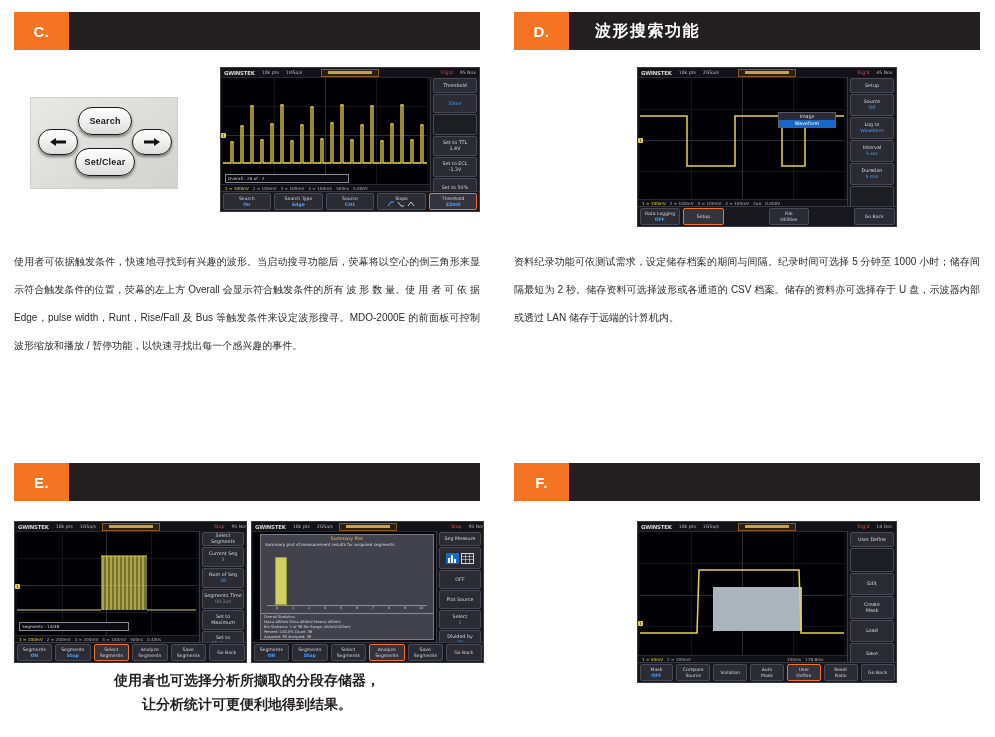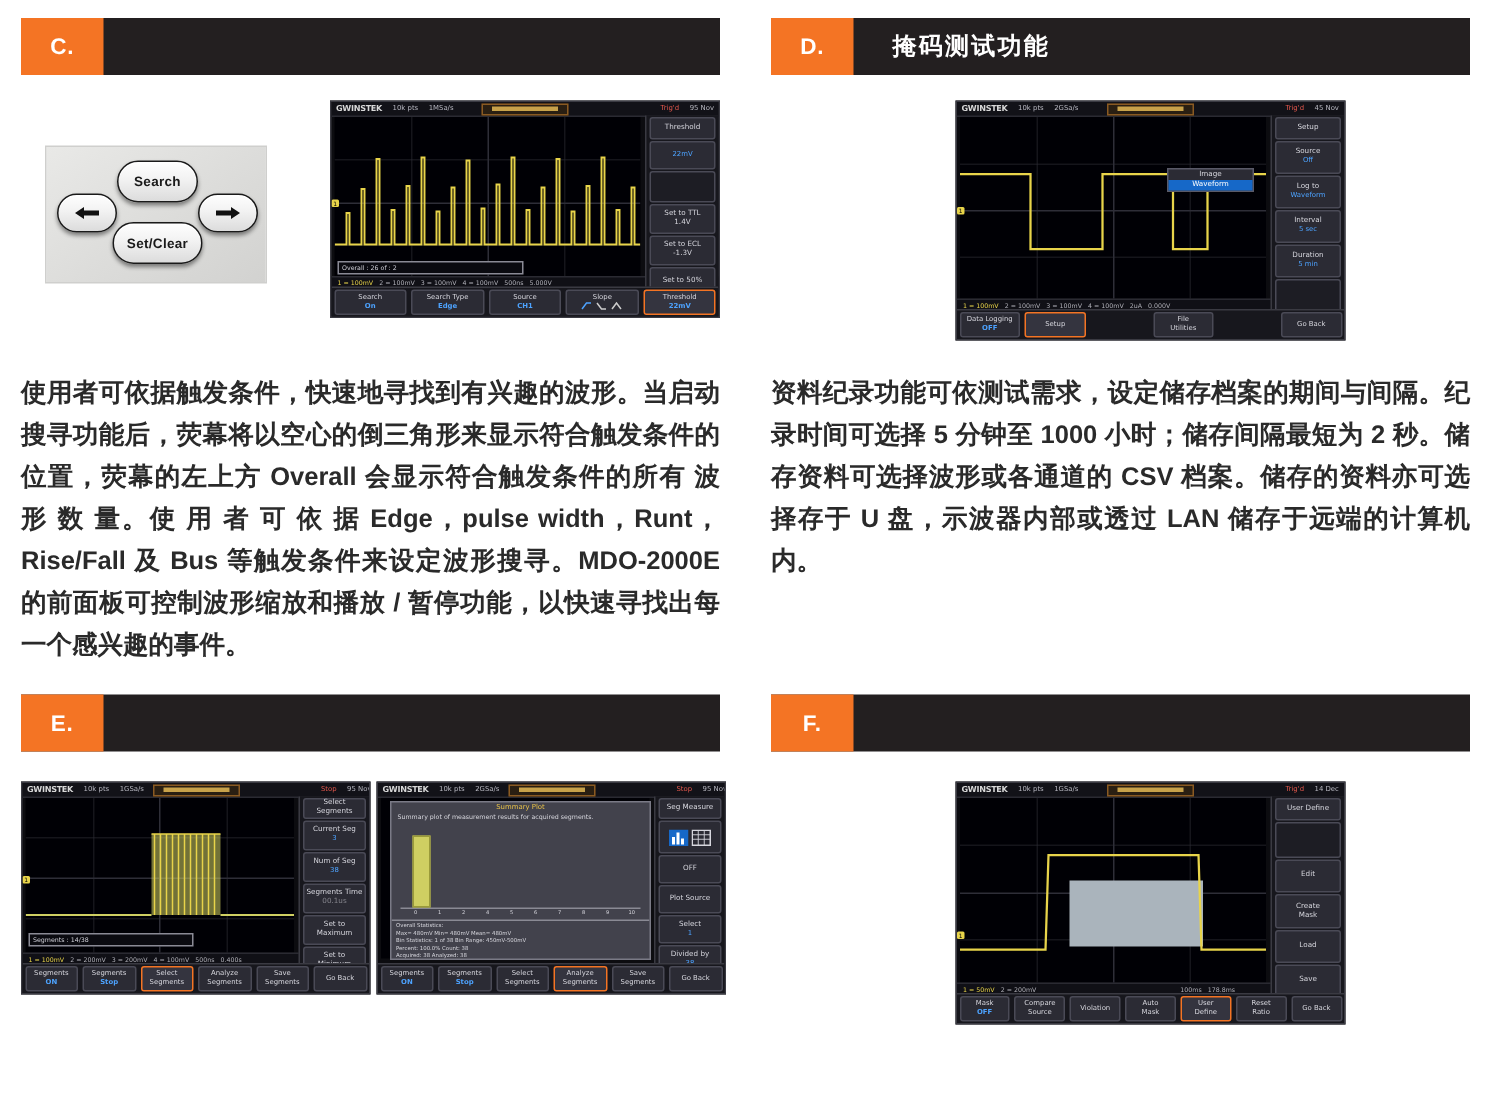--- a/index.html
+++ b/index.html
@@ -11,22 +11,22 @@
   .page{position:relative;width:995px;height:737px;}
 
   
   .sec-header{position:absolute;height:38px;background:#231f20;display:flex;align-items:stretch;}
   .sec-letter{width:55px;background:#f47424;color:#ffffff;font-size:15px;font-weight:bold;
     display:flex;align-items:center;justify-content:center;letter-spacing:.5px;}
   .sec-title{display:flex;align-items:center;padding-left:26px;color:#ffffff;
     font-size:16px;font-weight:bold;letter-spacing:1.5px;}
 
   
-  .body-copy{position:absolute;font-size:17px;line-height:28px;color:#2a2a2a;
-    text-align:justify;font-weight:bold;}
+  .body-copy{position:absolute;font-size:10px;line-height:28px;color:#2a2a2a;
+    text-align:justify;}
   .caption{position:absolute;text-align:center;font-size:14px;line-height:24px;
     font-weight:bold;color:#231f20;}
 
   
   .keypad{position:absolute;background:linear-gradient(145deg,#e9e9e7 0%,#dcdcda 55%,#d2d2d0 100%);
     border:1px solid #cfcfcd;}
   .key{position:absolute;border-radius:40px;background:linear-gradient(180deg,#fefefe 0%,#f2f2f2 45%,#dcdcdc 100%);
     box-shadow:0 2px 3px rgba(0,0,0,.45),inset 0 1px 0 #fff;border:1.5px solid #1a1a1a;
     display:flex;align-items:center;justify-content:center;color:#1a1a1a;}
   .key span{font-size:9px;font-weight:bold;letter-spacing:.2px;}
@@ -196,21 +196,21 @@
         <div class="l1">Threshold</div>
         <div class="l2">22mV</div>
       </div>
     </div>
   </div>
 
   <div class="body-copy" style="left:14px;top:248px;width:466px;">使用者可依据触发条件，快速地寻找到有兴趣的波形。当启动搜寻功能后，荧幕将以空心的倒三角形来显示符合触发条件的位置，荧幕的左上方 Overall 会显示符合触发条件的所有 波 形 数 量。使 用 者 可 依 据 Edge，pulse width，Runt，Rise/Fall 及 Bus 等触发条件来设定波形搜寻。MDO-2000E 的前面板可控制波形缩放和播放 / 暂停功能，以快速寻找出每一个感兴趣的事件。</div>
 
   <div class="sec-header" style="left:514px;top:12px;width:466px;">
     <div class="sec-letter">D.</div>
-    <div class="sec-title">掩码测试功能</div>
+    <div class="sec-title">波形搜索功能</div>
   </div>
 
   <div class="scope" style="left:637px;top:67px;width:258px;height:158px;">
     <div class="topbar">
       <span class="brand">GWINSTEK</span>
       <span class="tb-item">10k pts</span>
       <span class="tb-item">2GSa/s</span>
       <span class="tb-mem">
           <i></i>
         </span>
@@ -471,20 +471,24 @@
       <div class="bb-btn">
         <div class="l1">Save</div>
         <div class="l1">Segments</div>
       </div>
       <div class="bb-btn">
         <div class="l1">Go Back</div>
       </div>
     </div>
   </div>
 
+  <div class="caption" style="left:14px;top:668px;width:466px;">
+    <div>使用者也可选择分析所撷取的分段存储器，</div>
+    <div>让分析统计可更便利地得到结果。</div>
+  </div>
 
   <div class="sec-header" style="left:514px;top:463px;width:466px;">
     <div class="sec-letter">F.</div>
   </div>
 
   <div class="scope" style="left:637px;top:521px;width:258px;height:160px;">
     <div class="topbar">
       <span class="brand">GWINSTEK</span>
       <span class="tb-item">10k pts</span>
       <span class="tb-item">1GSa/s</span>

